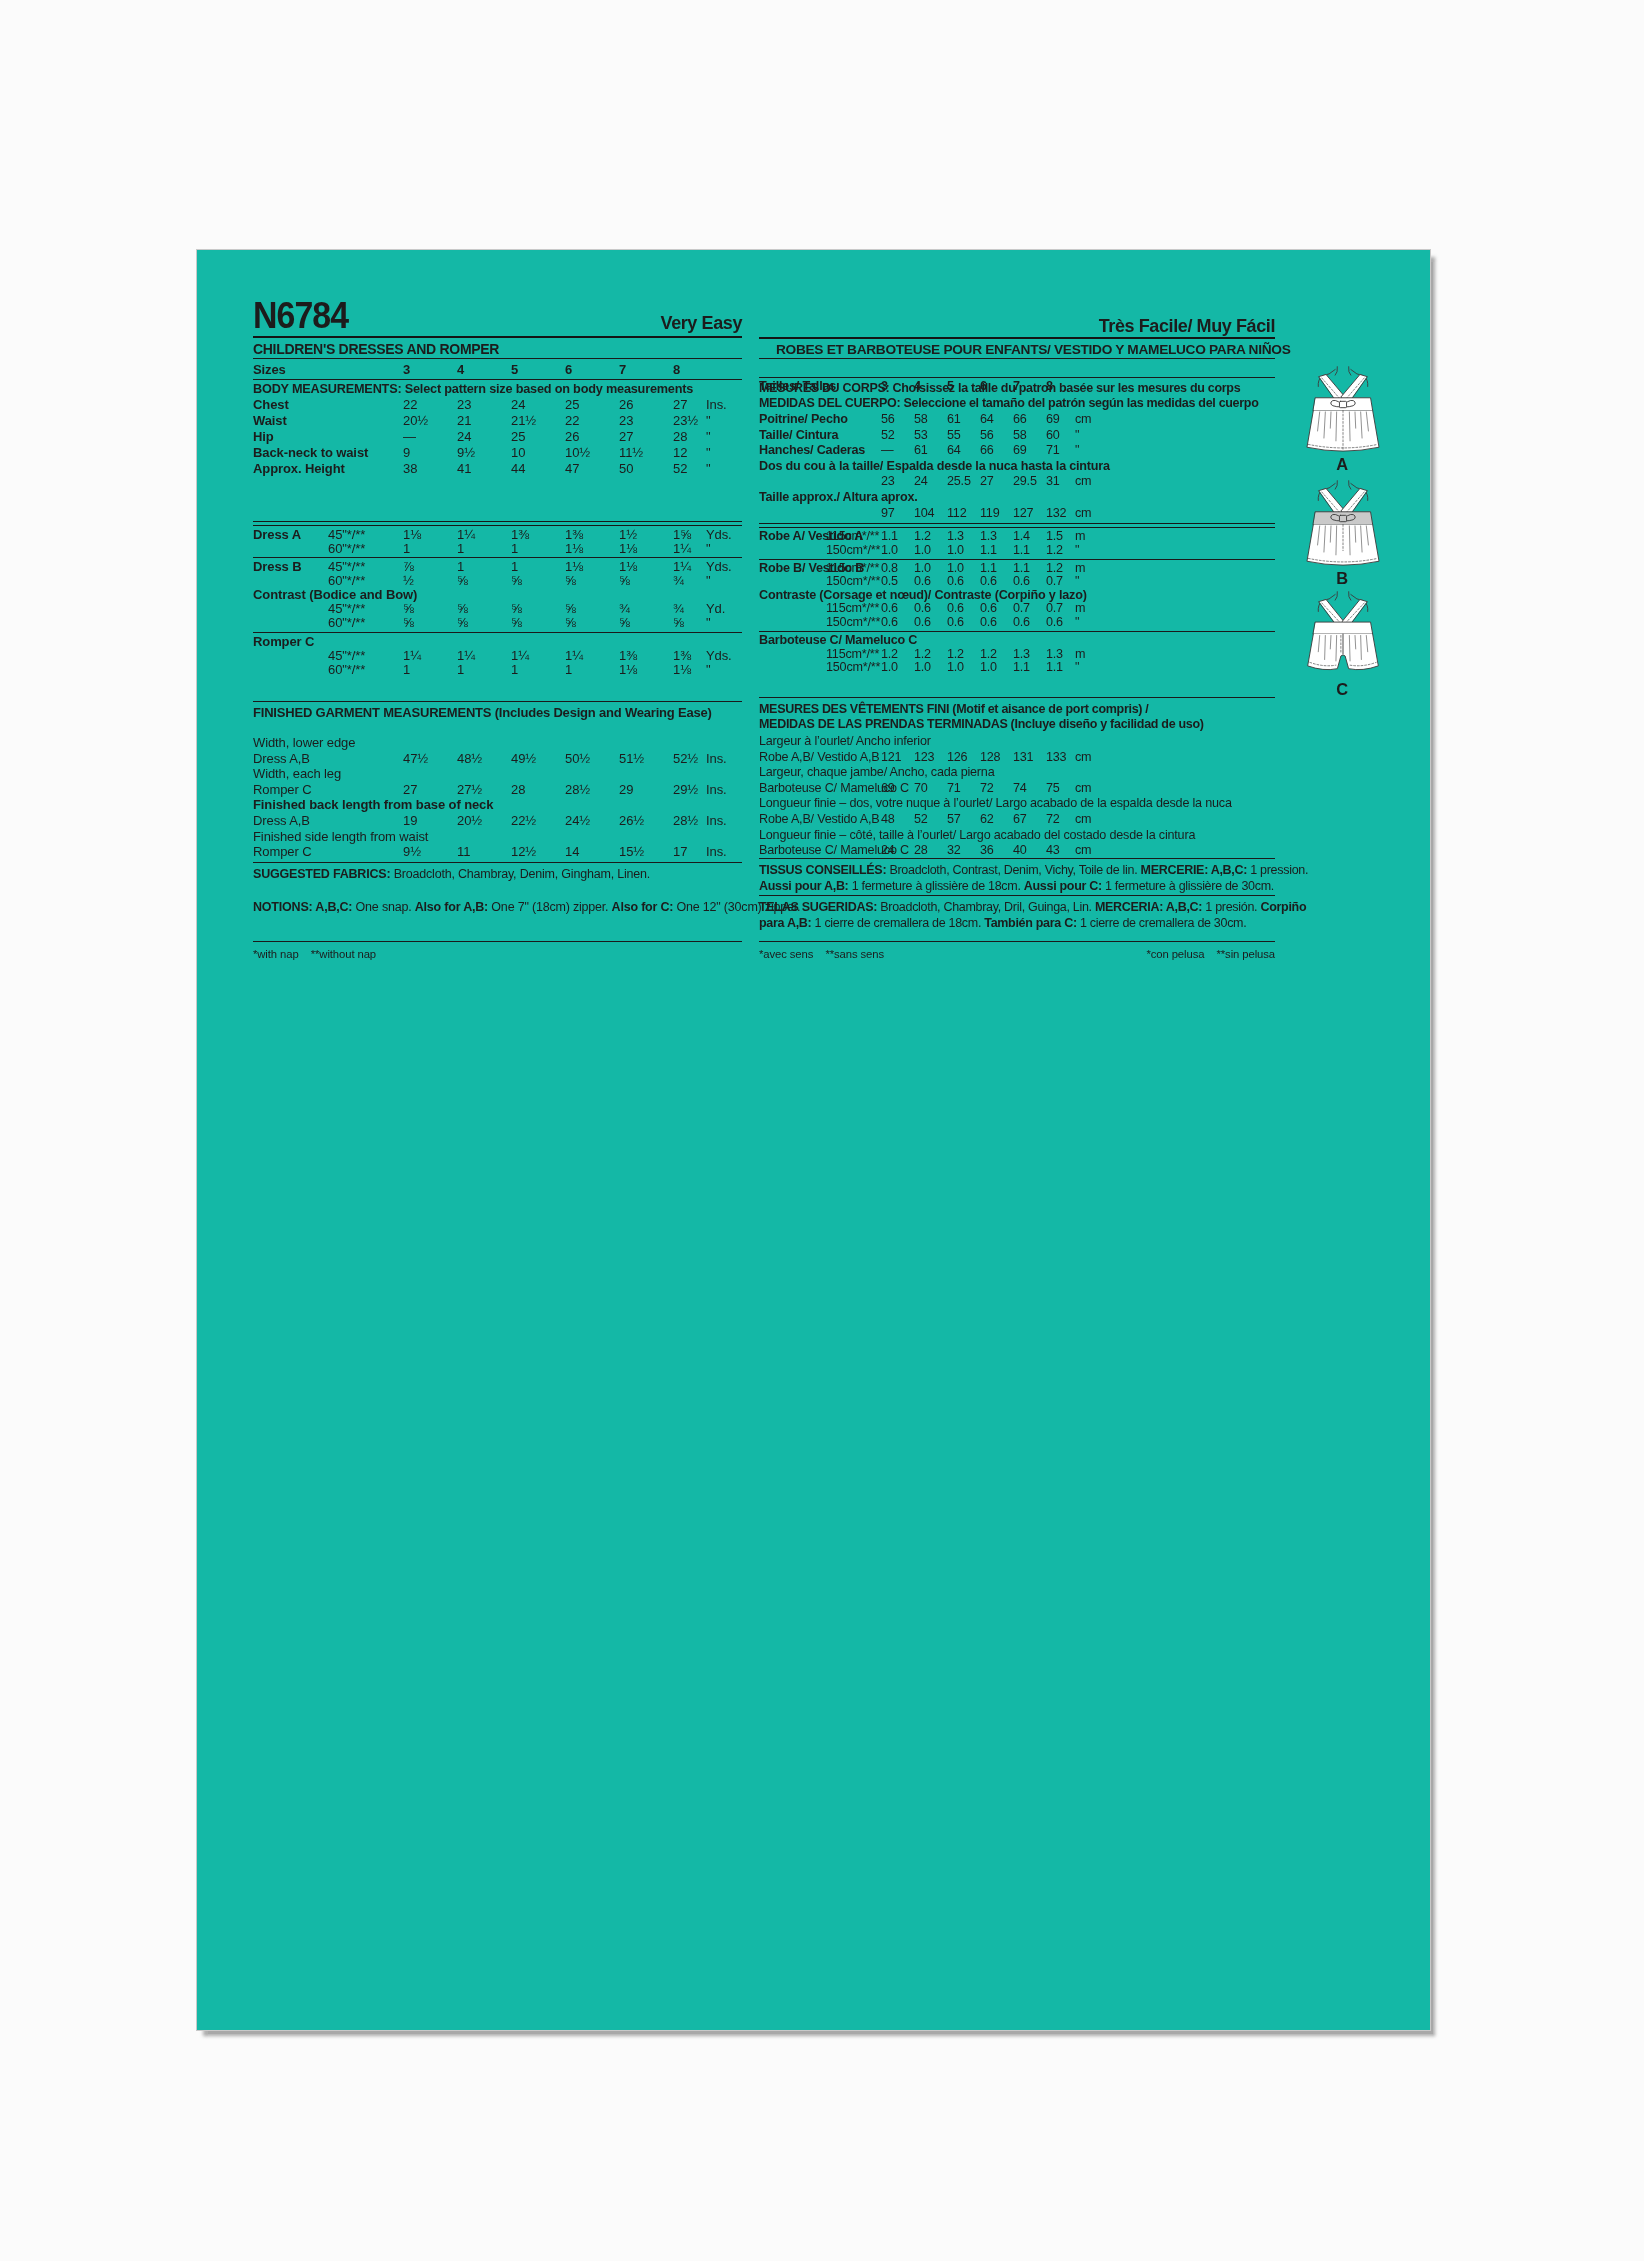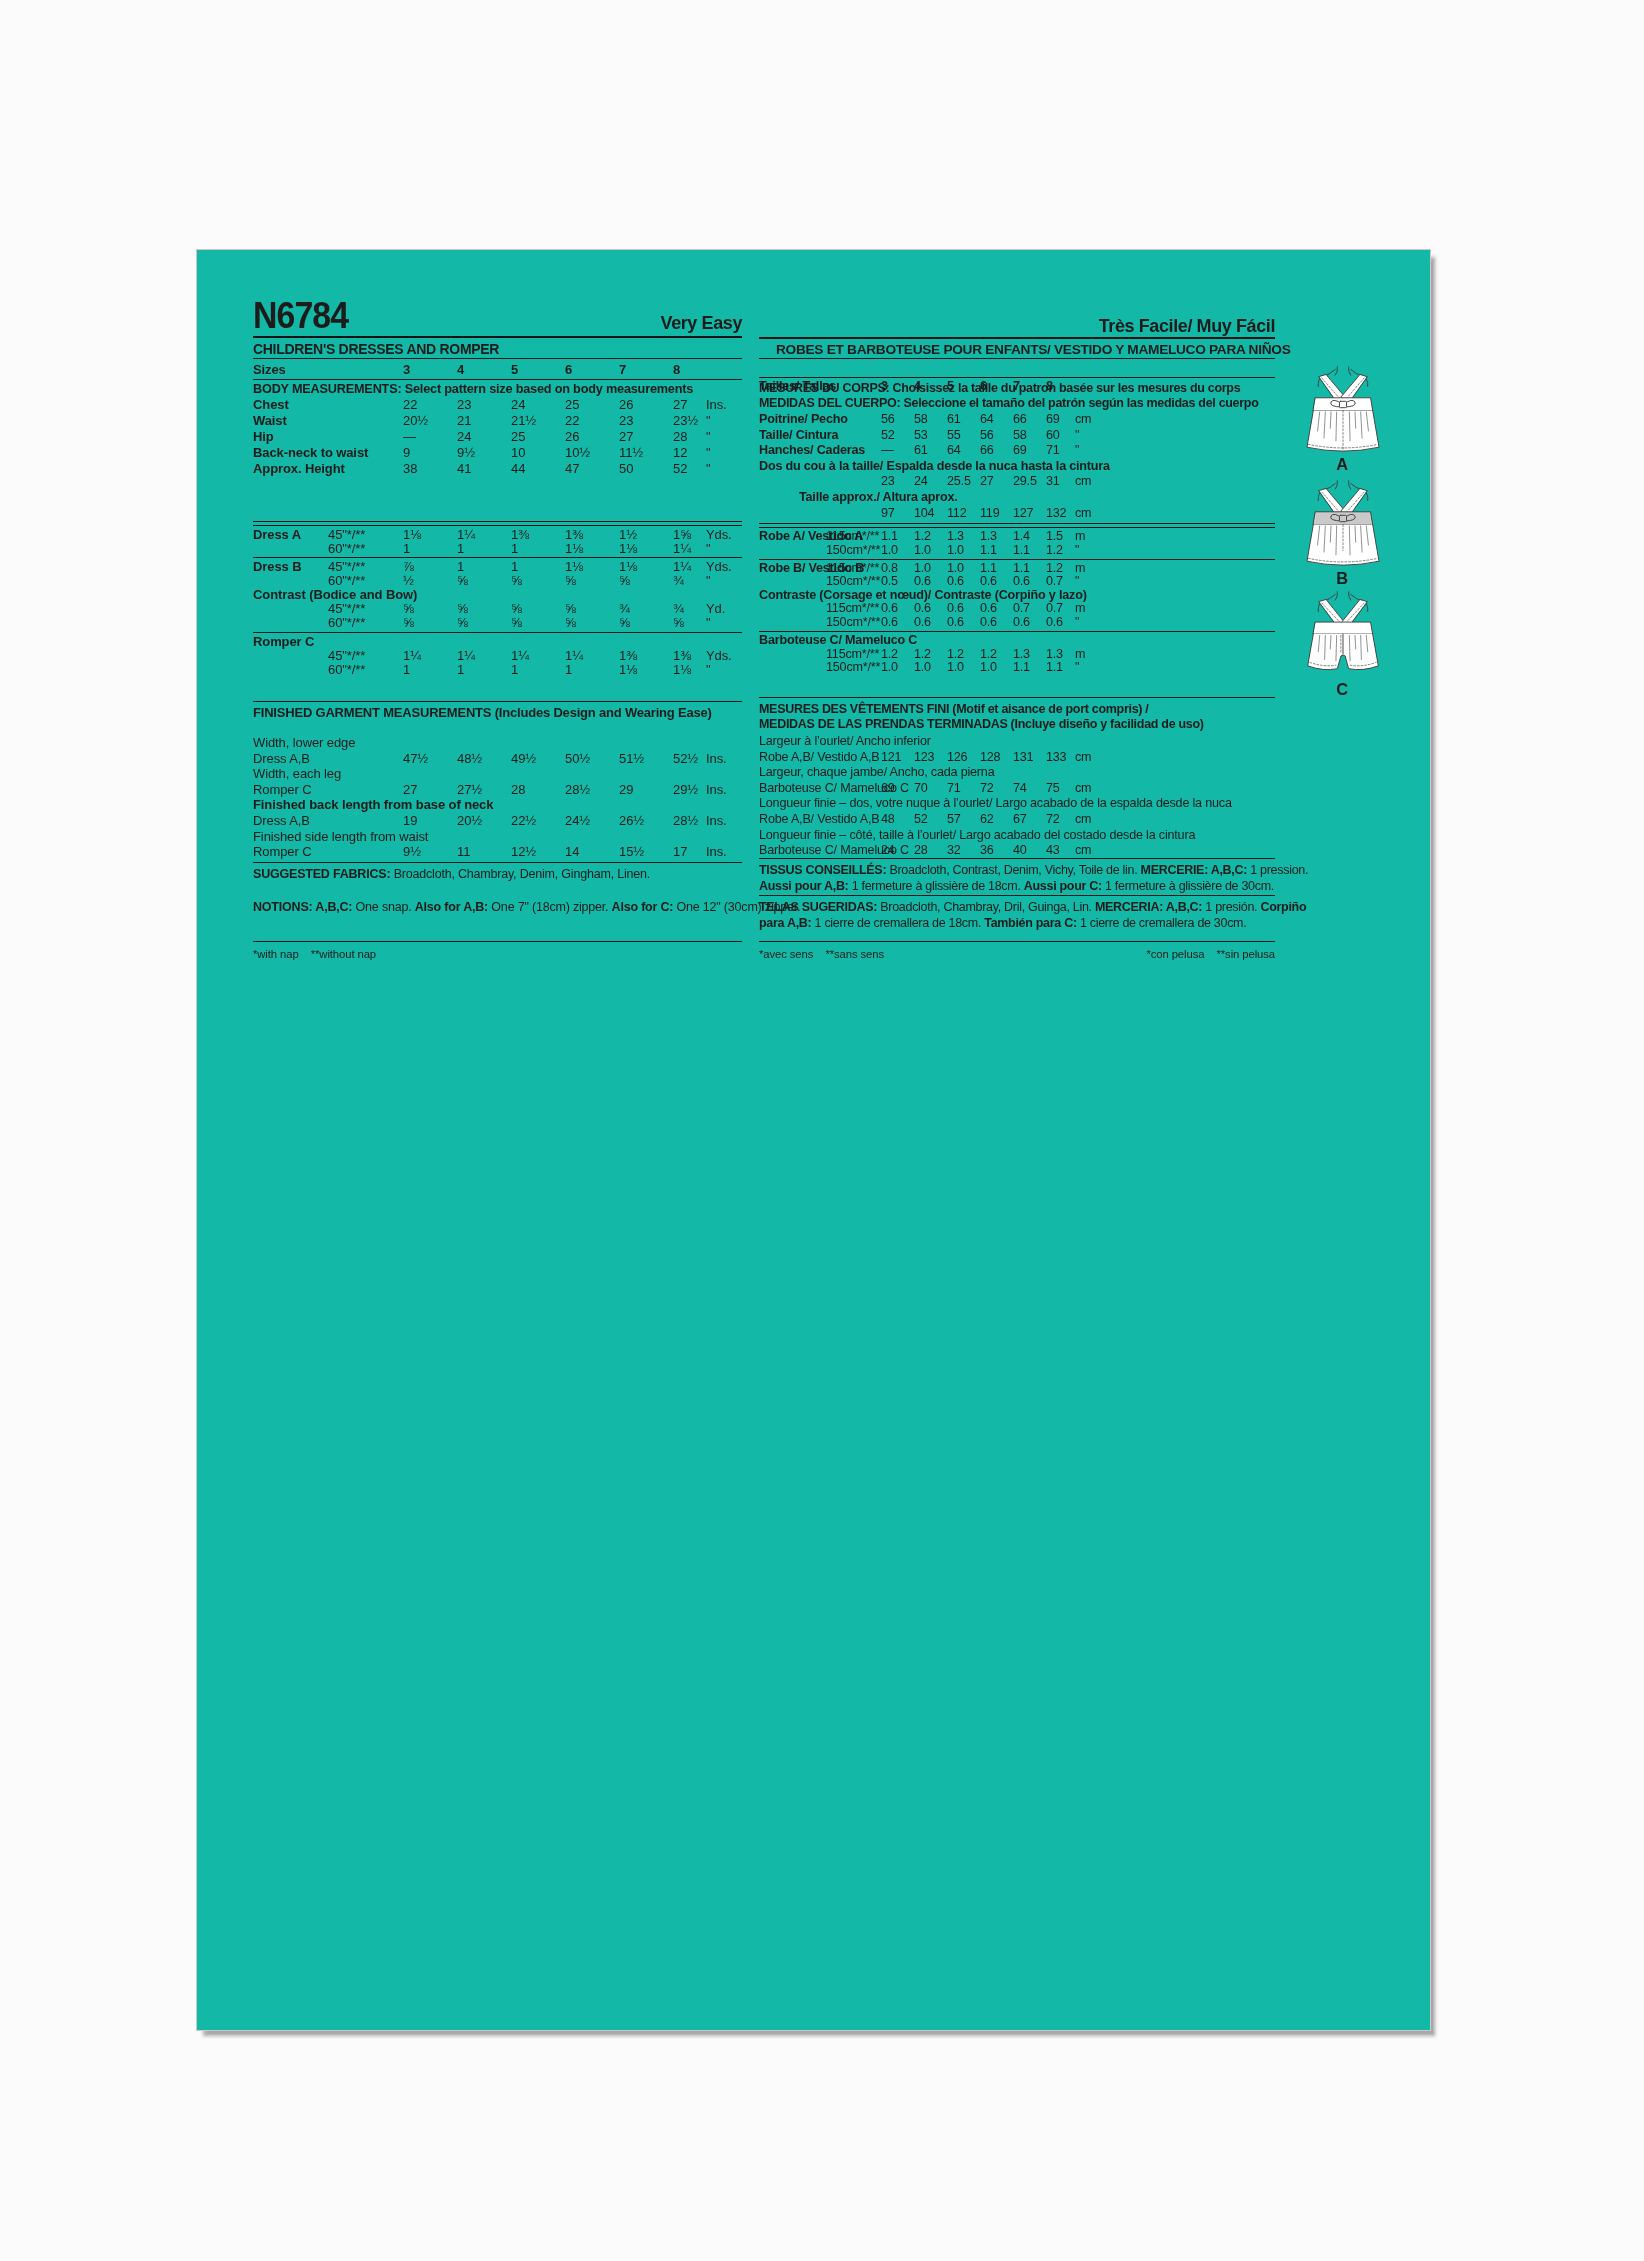--- a/index.html
+++ b/index.html
@@ -366,21 +366,21 @@
           <span class="b lbl" style="grid-column: 1 / 3;"></span>
           <span class="val">23</span>
           <span class="val">24</span>
           <span class="val">25.5</span>
           <span class="val">27</span>
           <span class="val">29.5</span>
           <span class="val">31</span>
           <span class="unit">cm</span>
         </div>
         <div class="rgrid t186 lh228 trow">
-          <span class="b sub" style="grid-column: 1 / -1; margin-left: 40px;">Taille approx./ Altura aprox.</span>
+          <span class="b sub" style="grid-column: 1 / -1;">Taille approx./ Altura aprox.</span>
         </div>
         <div class="rgrid t186 lh228 trow">
           <span class="b lbl" style="grid-column: 1 / 3;"></span>
           <span class="val">97</span>
           <span class="val">104</span>
           <span class="val">112</span>
           <span class="val">119</span>
           <span class="val">127</span>
           <span class="val">132</span>
           <span class="unit">cm</span>

